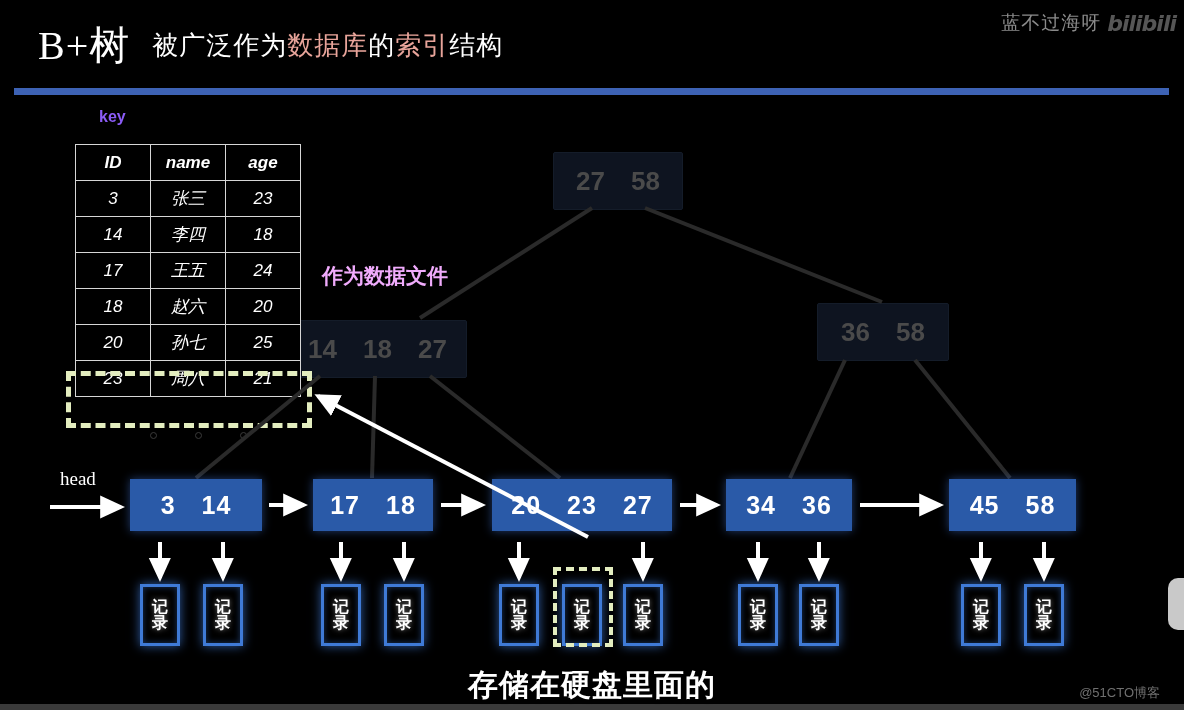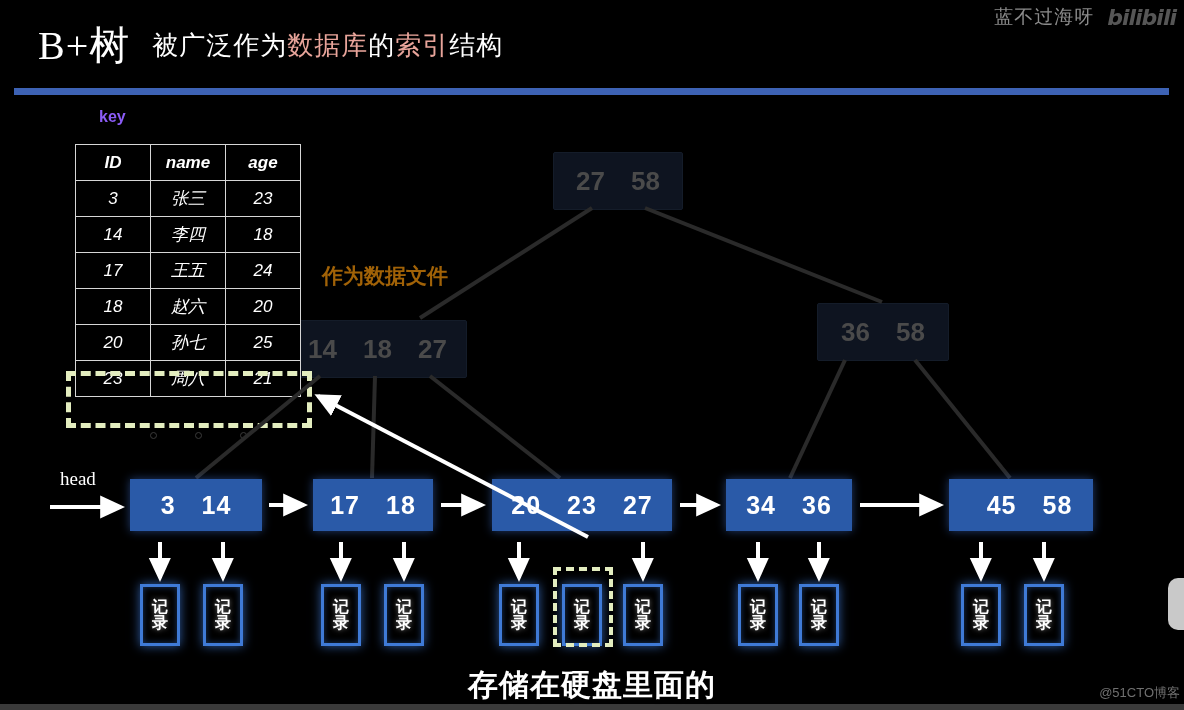--- a/index.html
+++ b/index.html
@@ -14,41 +14,41 @@
     position: relative;
     width: 1184px;
     height: 710px;
     background: #000000;
     overflow: hidden;
   }
 
   
   .wm-top {
     position: absolute;
-    top: 4px;
+    top: 10px;
     right: 8px;
     display: flex;
     align-items: center;
-    gap: 13px;
+    gap: 6px;
     color: #b9b9b9;
     font-size: 19px;
     letter-spacing: 1px;
     opacity: .75;
   }
   .wm-logo {
     font-size: 22px;
     font-weight: bold;
     font-style: italic;
     letter-spacing: -1px;
     color: #737373;
     font-family: "DejaVu Sans", sans-serif;
   }
   .wm-bottom {
     position: absolute;
-    right: 4px;
+    right: 24px;
     bottom: 8px;
     color: #7d7d7d;
     font-size: 13px;
     opacity: .9;
   }
   .bottom-bar {
     position: absolute;
     left: 0; right: 0; bottom: 0;
     height: 6px;
     background: #3a3a3a;
@@ -144,21 +144,21 @@
     width: 5px; height: 5px;
     border: 1px solid #3b3b3b;
     border-radius: 50%;
   }
 
   
   .anno {
     position: absolute;
     left: 322px;
     top: 262px;
-    color: #a16207;
+    color: #f0abfc;
     font-size: 21px;
     font-weight: bold;
     line-height: 1.35;
     text-shadow: 0 0 3px #000;
   }
 
   
   .inode {
     position: absolute;
     background: #0e1420;
@@ -373,21 +373,21 @@
   </div>
   <div class="leaf" style="left:492px; width:180px;">
     <span>20</span>
     <span>23</span>
     <span>27</span>
   </div>
   <div class="leaf" style="left:726px; width:126px;">
     <span>34</span>
     <span>36</span>
   </div>
-  <div class="leaf" style="left:949px; width:127px;padding-left:17px;">
+  <div class="leaf" style="left:949px; width:127px;">
     <span>45</span>
     <span>58</span>
   </div>
 
   <div class="rec" style="left:140px; top:584px;">
     <b>记</b>
     <b>录</b>
   </div>
   <div class="rec" style="left:203px; top:584px;">
     <b>记</b>

